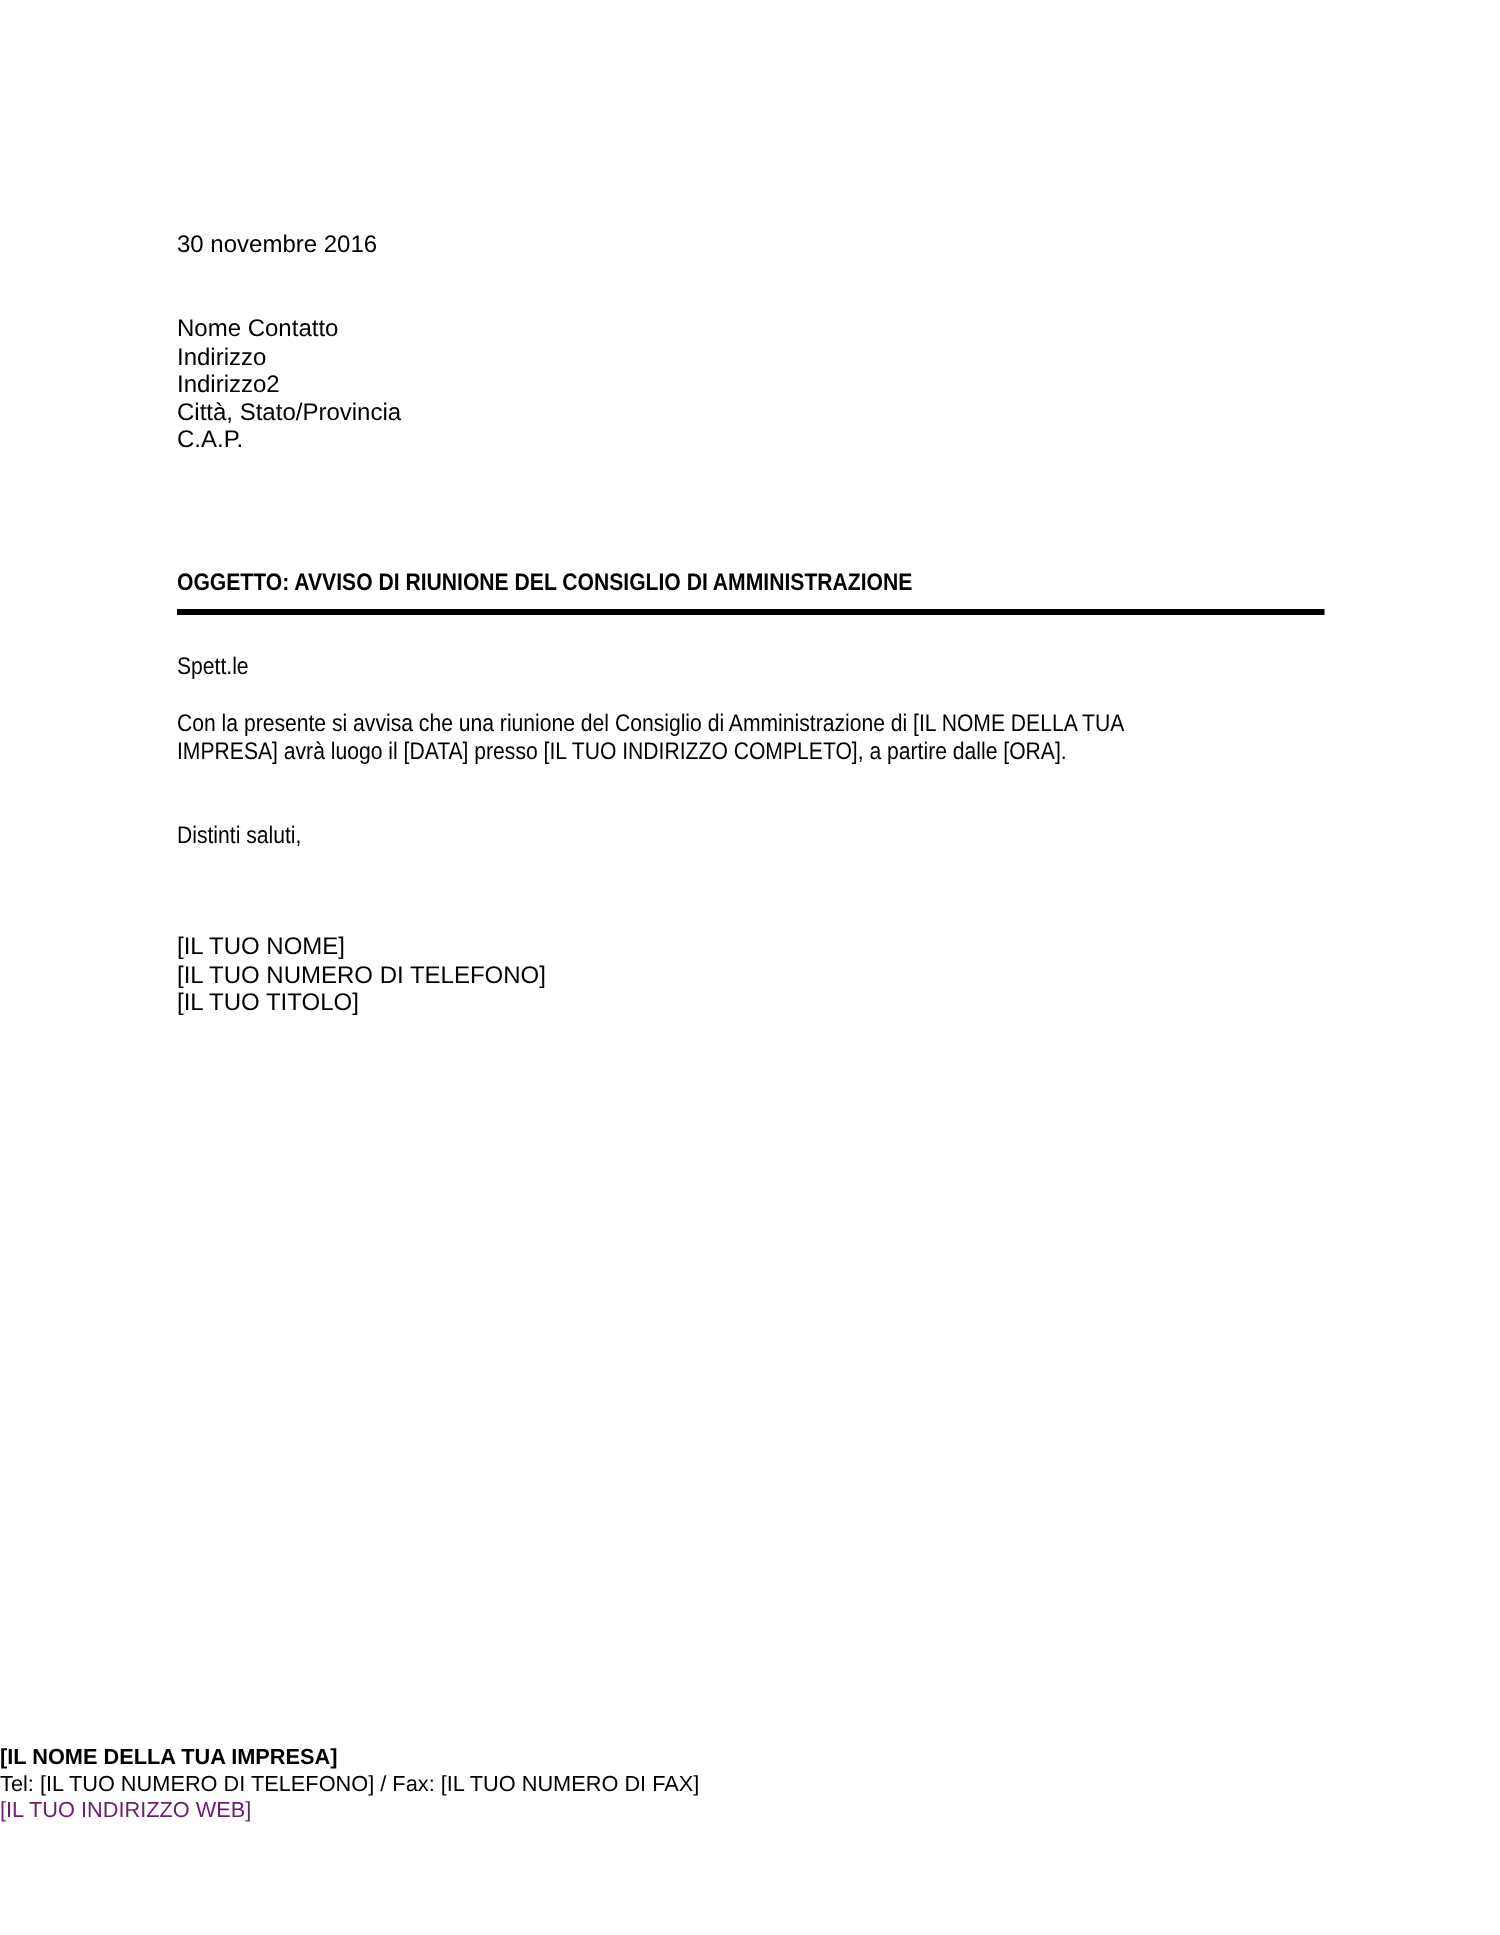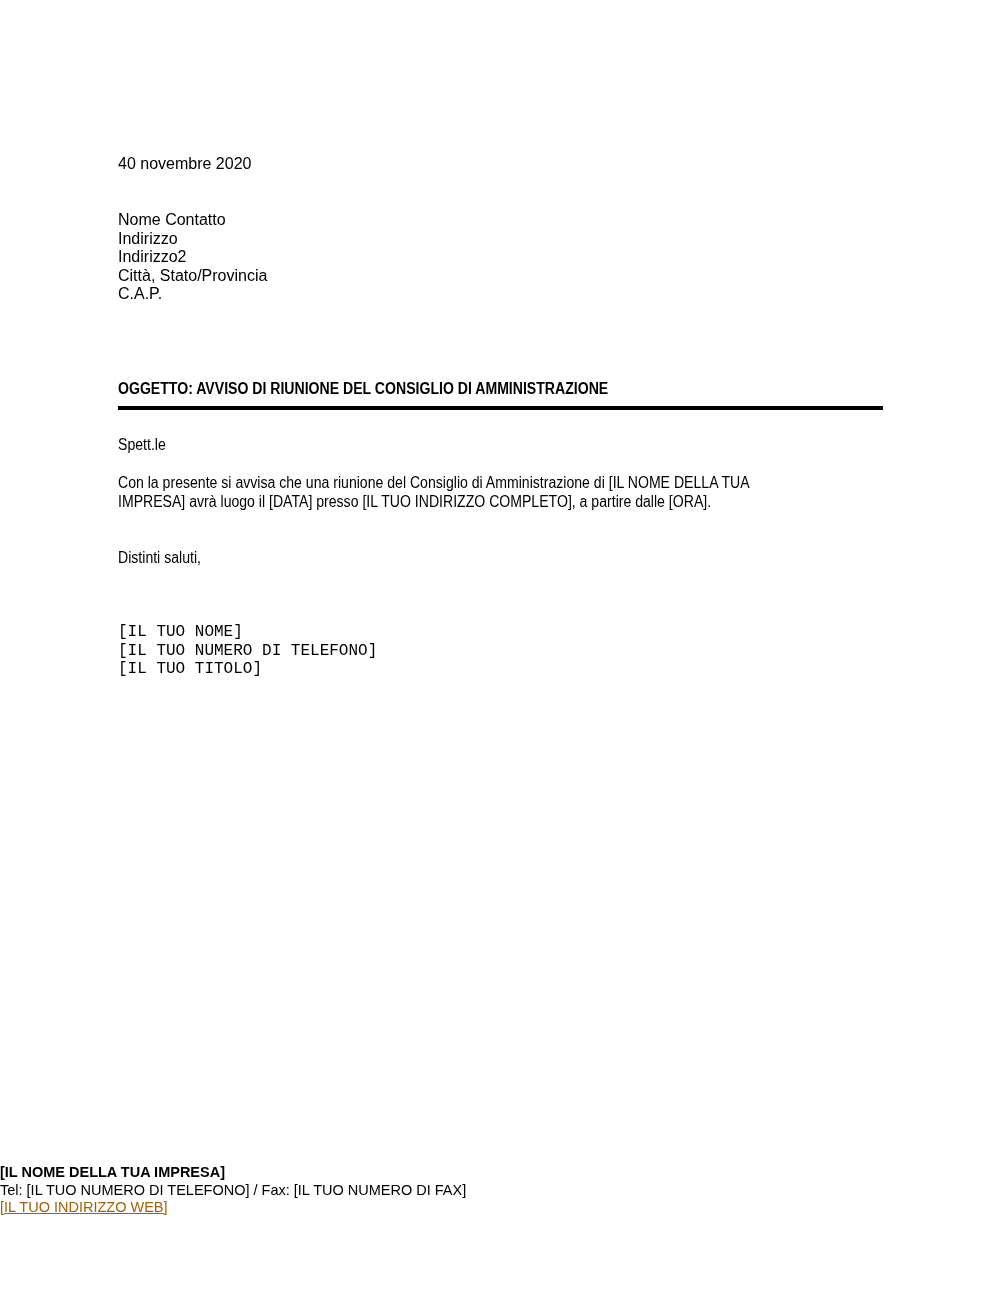--- a/index.html
+++ b/index.html
@@ -53,42 +53,41 @@
     }
     .greeting { left: 118px; top: 436px; }
     .body-para {
       left: 118px; top: 474px;
       white-space: nowrap;
     }
     .body-para div { height: 19px; }
     .closing { left: 118px; top: 549px; }
 
     .signature { left: 118px; top: 623px; }
-    .signature div { height: 18.5px; font-family: Liberation Mono, monospace; }
+    .signature div { height: 18.5px; }
 
     .footer {
       left: 0; top: 1164px;
       width: 1000px;
       text-align: left;
       font-size: 14.5px;
       line-height: 17.5px;
     }
     .footer .company { font-weight: bold; }
     .footer .web {
-      color: #a16207;
-      text-decoration: underline;
+      color: #701a75;
       cursor: pointer;
     }
   </style>
 </head>
 <body>
 
 <div class="page">
 
-  <div class="abs text date">40 novembre 2020</div>
+  <div class="abs text date">30 novembre 2016</div>
 
   <div class="abs text address">
     <div>Nome Contatto</div>
     <div>Indirizzo</div>
     <div>Indirizzo2</div>
     <div>Città, Stato/Provincia</div>
     <div>C.A.P.</div>
   </div>
 
   <div class="abs subject">OGGETTO: AVVISO DI RIUNIONE DEL CONSIGLIO DI AMMINISTRAZIONE</div>

